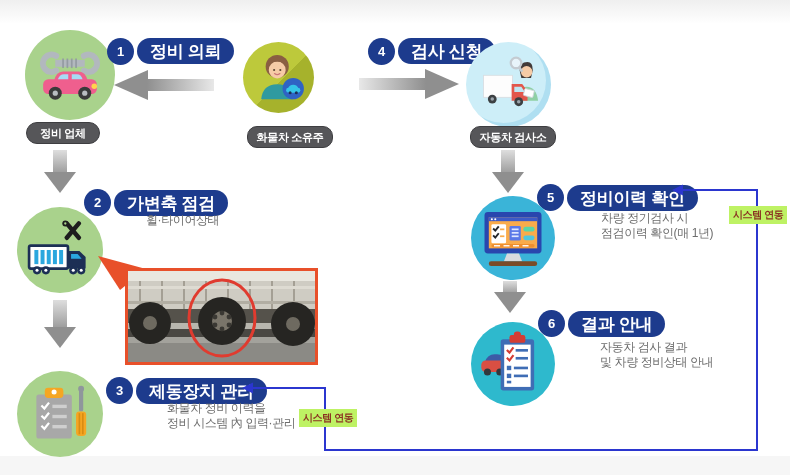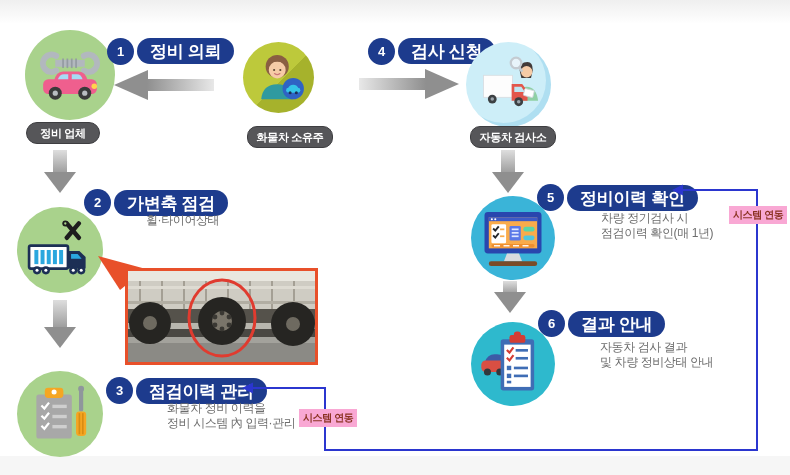--- a/index.html
+++ b/index.html
@@ -22,21 +22,21 @@
           white-space:nowrap;letter-spacing:-0.3px;}
   .stepnum{position:absolute;width:27px;height:27px;border-radius:50%;
            background:#1d3b8d;color:#fff;font-size:13px;font-weight:bold;
            display:flex;align-items:center;justify-content:center;}
   .steppill{position:absolute;height:26px;background:#1d3b8d;color:#fff;
             font-size:17px;font-weight:bold;border-radius:13px;
             display:flex;align-items:center;justify-content:center;
             padding:0 13px;white-space:nowrap;letter-spacing:-0.3px;}
   .desc{position:absolute;color:#6d6d6d;font-size:12px;line-height:15px;
         white-space:nowrap;letter-spacing:-0.4px;margin-left:32px;}
-  .syslabel{position:absolute;background:#f9a8d4;color:#8a3322;
+  .syslabel{position:absolute;background:#bef264;color:#8a3322;
             font-size:10px;font-weight:bold;padding:2px 4px;
             white-space:nowrap;letter-spacing:-0.4px;z-index:6;}
   .photo{position:absolute;left:125px;top:268px;width:187px;height:91px;
          border:3px solid #e8502a;z-index:4;}
   svg{display:block;}
 </style>
 </head>
 <body>
 
 <div class="abs band-top"></div>
@@ -248,21 +248,21 @@
         <circle cx="101" cy="54" r="2.4"></circle>
       <circle cx="94" cy="58" r="2.4"></circle>
         <circle cx="87" cy="54" r="2.4"></circle>
         <circle cx="87" cy="46" r="2.4"></circle>
     </g>
     <ellipse cx="94" cy="47" rx="33" ry="38" fill="none" stroke="#e03b2f" stroke-width="3"></ellipse>
   </svg>
 </div>
 
 <div class="stepnum" style="left:106px;top:377px;">3</div>
-<div class="steppill" style="left:136px;top:378px;">점검이력 관리</div>
+<div class="steppill" style="left:136px;top:378px;">제동장치 관리</div>
 <div class="circle c-green" style="left:17px;top:371px;width:86px;height:86px;">
   <svg width="76" height="76" viewBox="0 0 90 90">
     <rect x="17" y="22" width="42" height="52" rx="3" fill="#a8a8a8"></rect>
     <path d="M30 19 q8 -8 16 0 z" fill="#f5a623"></path>
     <rect x="27" y="14" width="22" height="12" rx="4" fill="#f5a623"></rect>
     <circle cx="38" cy="19" r="3" fill="#fff"></circle>
     <g stroke="#fff" stroke-width="2.6" fill="none">
       <path d="M23 35 l3.5 3.5 l5.5 -7"></path>
         <path d="M23 47 l3.5 3.5 l5.5 -7"></path>
         <path d="M23 59 l3.5 3.5 l5.5 -7"></path>

